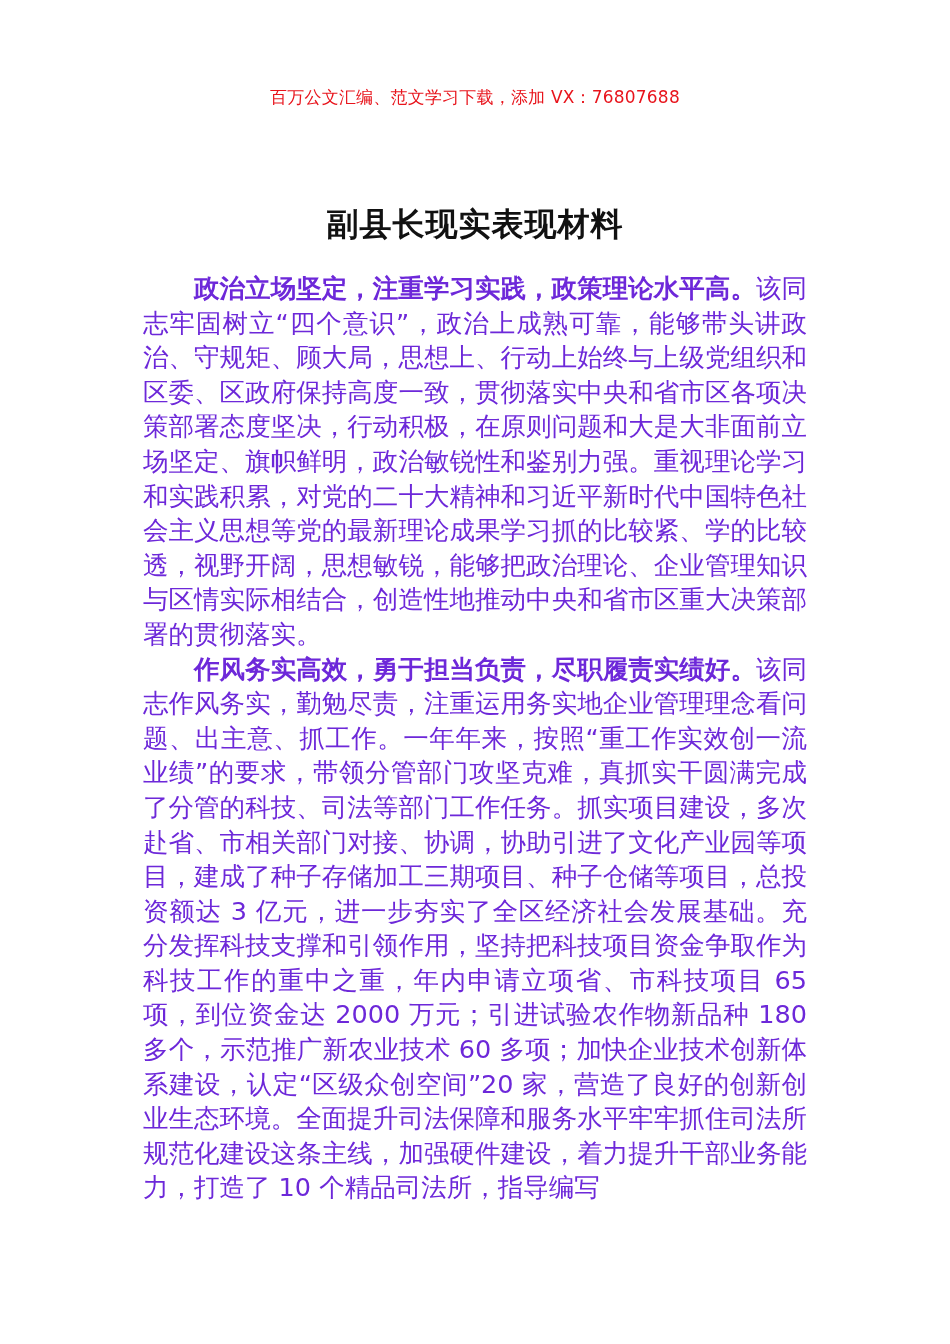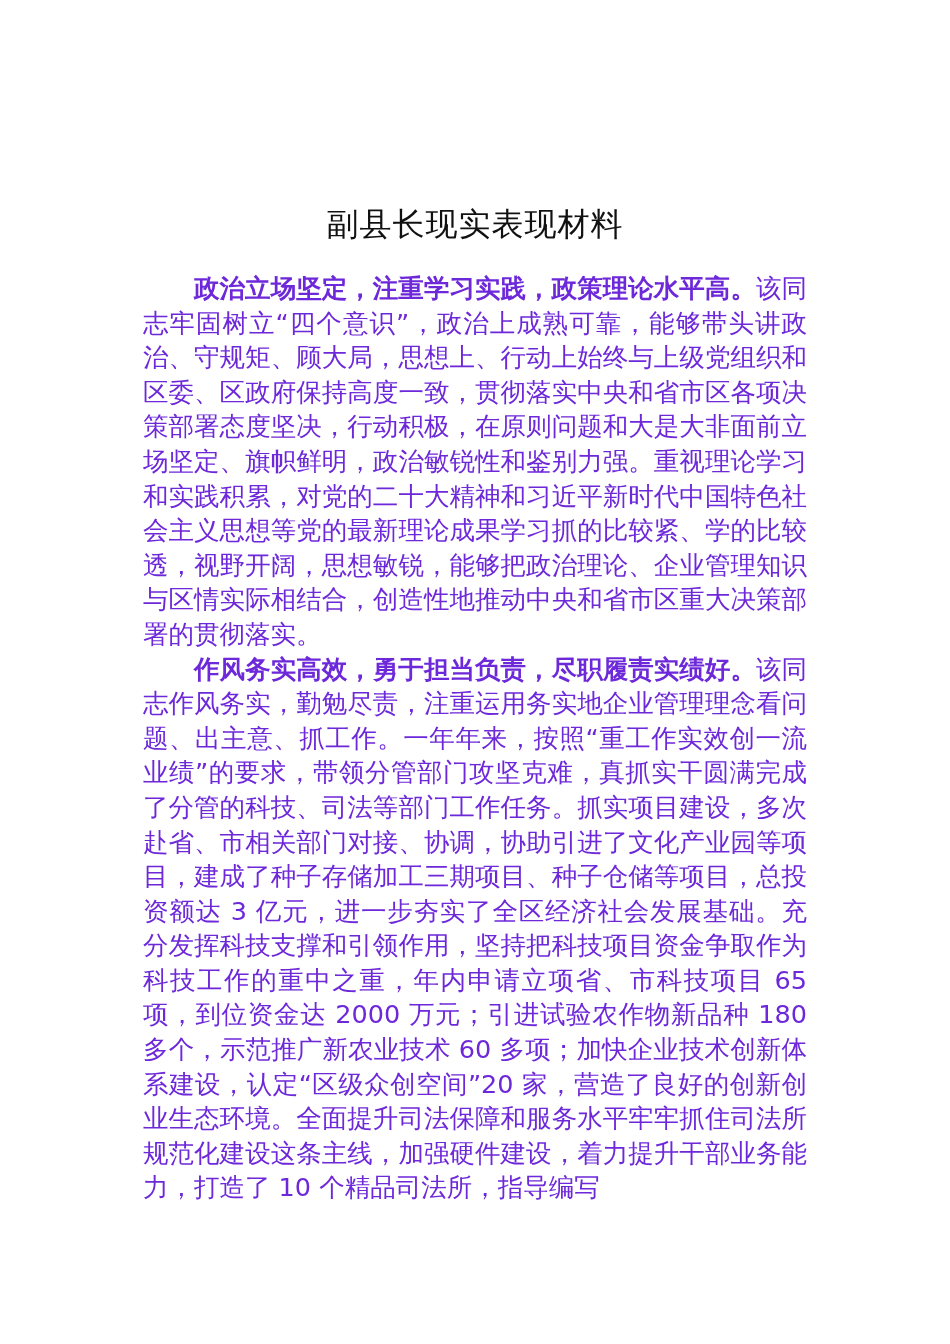--- a/index.html
+++ b/index.html
@@ -6,32 +6,33 @@
     body { width: 950px; height: 1344px; position: relative; overflow: hidden; }
     .page { position: absolute; left: 0; top: 0; width: 950px; height: 1344px; background: #fff; }
     .watermark {
       position: absolute; top: 85px; left: 0; width: 950px; text-align: center;
       color: #e8141c; font-family: "DejaVu Sans", sans-serif; font-size: 17px; line-height: 24px;
       letter-spacing: 0.2px;
     }
     .title {
       position: absolute; top: 181px; left: 0; width: 950px; text-align: center;
       color: #111; font-family: "DejaVu Sans", sans-serif; font-size: 32px; line-height: 44px;
-      font-weight: normal; letter-spacing: 1px;
+      font-weight: bold; letter-spacing: 1px;
     }
     .body {
       position: absolute; top: 271px; left: 143px; width: 664px;
       font-family: "DejaVu Sans", sans-serif; font-size: 25.5px; line-height: 34.6px;
       color: #6d28d9; text-align: justify; text-justify: inter-character;
     }
     .body p { margin: 0; text-indent: 2em; }
     .lead { font-weight: bold; }
   </style>
 </head>
 <body>
 
 <div class="page">
+  <div class="watermark">百万公文汇编、范文学习下载，添加 VX：76807688</div>
   <h1 class="title">副县长现实表现材料</h1>
   <div class="body">
     <p><span class="lead">政治立场坚定，注重学习实践，政策理论水平高。</span><span>该同志牢固树立“四个意识”，政治上成熟可靠，能够带头讲政治、守规矩、顾大局，思想上、行动上始终与上级党组织和区委、区政府保持高度一致，贯彻落实中央和省市区各项决策部署态度坚决，行动积极，在原则问题和大是大非面前立场坚定、旗帜鲜明，政治敏锐性和鉴别力强。重视理论学习和实践积累，对党的二十大精神和习近平新时代中国特色社会主义思想等党的最新理论成果学习抓的比较紧、学的比较透，视野开阔，思想敏锐，能够把政治理论、企业管理知识与区情实际相结合，创造性地推动中央和省市区重大决策部署的贯彻落实。</span></p>
     <p><span class="lead">作风务实高效，勇于担当负责，尽职履责实绩好。</span><span>该同志作风务实，勤勉尽责，注重运用务实地企业管理理念看问题、出主意、抓工作。一年年来，按照“重工作实效创一流业绩”的要求，带领分管部门攻坚克难，真抓实干圆满完成了分管的科技、司法等部门工作任务。抓实项目建设，多次赴省、市相关部门对接、协调，协助引进了文化产业园等项目，建成了种子存储加工三期项目、种子仓储等项目，总投资额达 3 亿元，进一步夯实了全区经济社会发展基础。充分发挥科技支撑和引领作用，坚持把科技项目资金争取作为科技工作的重中之重，年内申请立项省、市科技项目 65 项，到位资金达 2000 万元；引进试验农作物新品种 180 多个，示范推广新农业技术 60 多项；加快企业技术创新体系建设，认定“区级众创空间”20 家，营造了良好的创新创业生态环境。全面提升司法保障和服务水平牢牢抓住司法所规范化建设这条主线，加强硬件建设，着力提升干部业务能力，打造了 10 个精品司法所，指导编写</span></p>
   </div>
 </div>
 
 </body></html>

